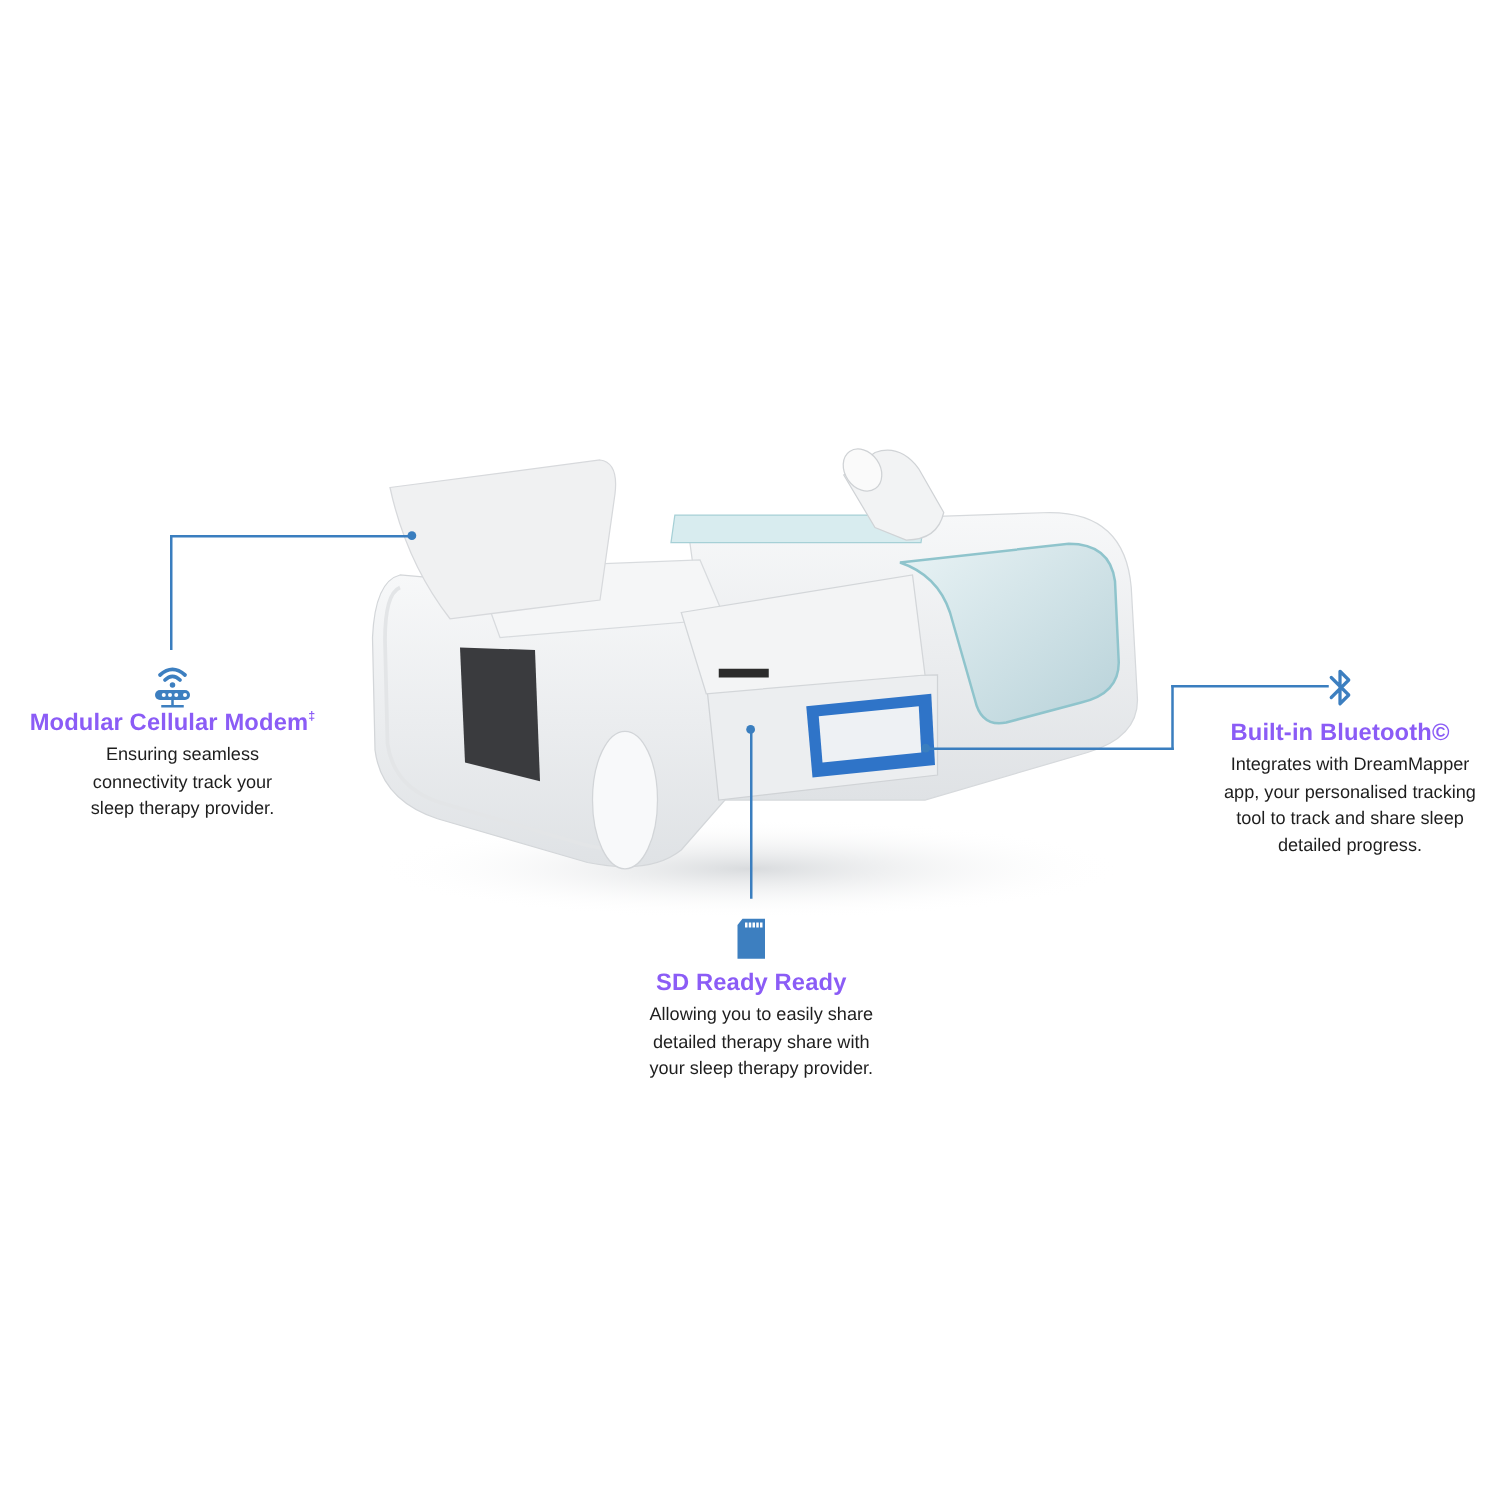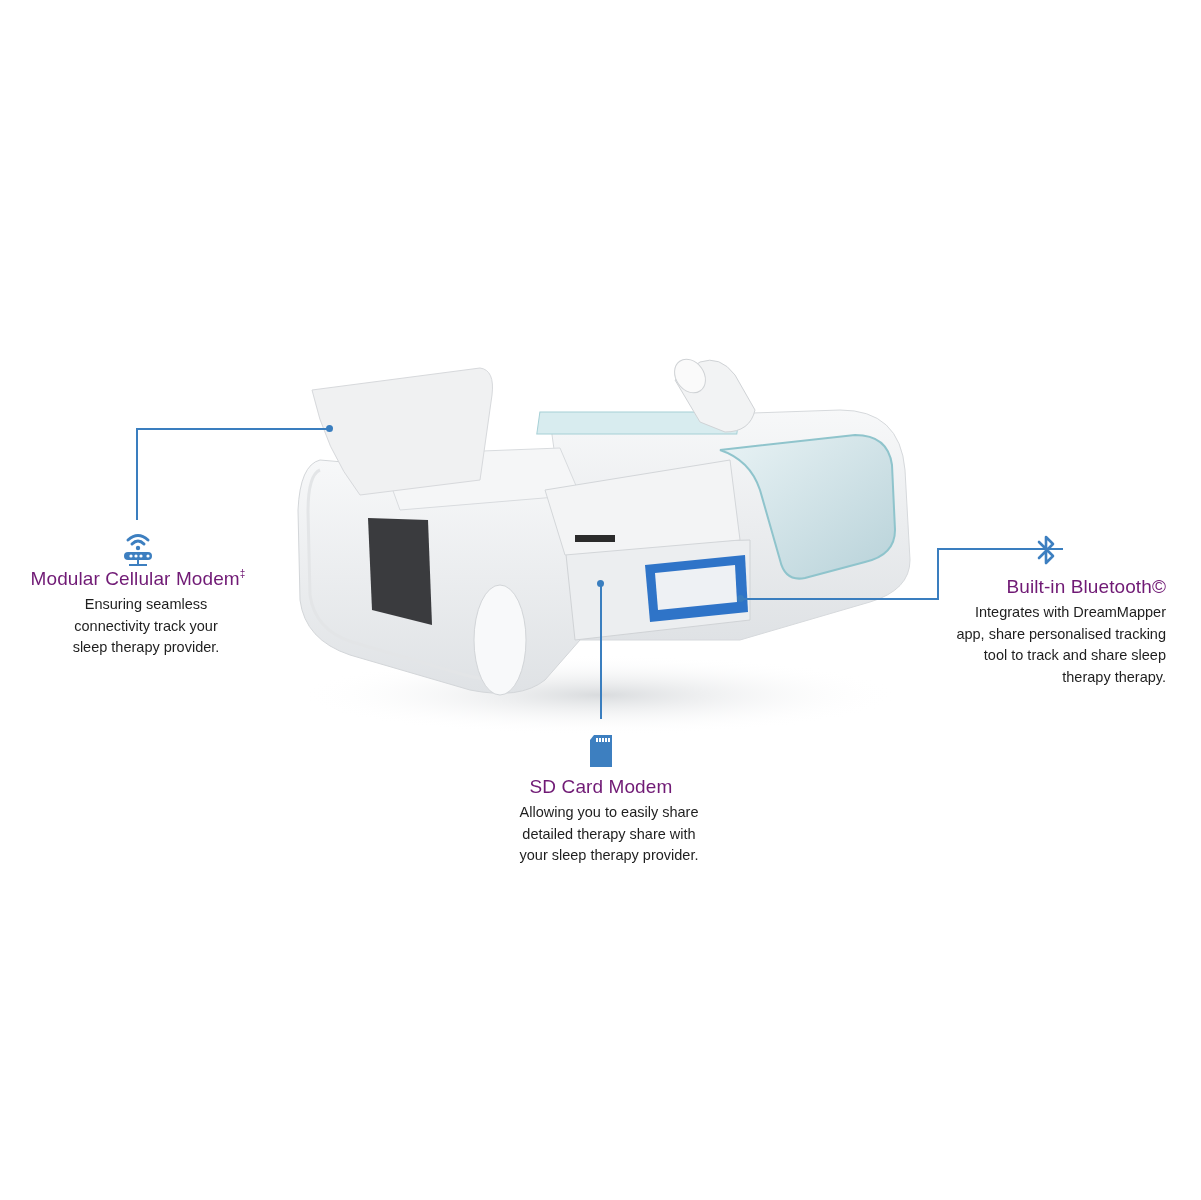--- a/index.html
+++ b/index.html
@@ -5,21 +5,21 @@
   html, body { margin:0; padding:0; }
   body {
     width:1201px; height:1200px; position:relative; overflow:hidden;
     background:#ffffff;
     font-family:"Liberation Sans", "DejaVu Sans", sans-serif;
   }
   .line { position:absolute; background:#3a7ebf; }
   .dot { position:absolute; width:7px; height:7px; border-radius:50%; background:#3a7ebf; }
   .feature { position:absolute; text-align:center; }
   .feature h3 {
-    margin:0; color:#701a75; font-weight:normal; font-size:19px; letter-spacing:0.1px;
+    margin:0; color:#8b5cf6; font-weight:bold; font-size:19px; letter-spacing:0.1px;
     white-space:nowrap;
   }
   .feature p {
     margin:4px 0 0 16px; color:#1e1e1e; font-size:14.5px; line-height:21.5px;
   }
   sup.mark { font-size:10px; vertical-align:8px; }
 
   
   .device { position:absolute; left:280px; top:340px; width:640px; height:400px; }
 </style>
@@ -114,34 +114,34 @@
   <div style="height:38px; display:flex; justify-content:center;">
     <svg width="26" height="34" viewBox="0 0 26 34">
       <path d="M6 1 L24 1 L24 33 L2 33 L2 6 Z" fill="#3d7fc0"></path>
       <rect x="8" y="4" width="2" height="4" fill="#fff"></rect>
       <rect x="11" y="4" width="2" height="4" fill="#fff"></rect>
       <rect x="14" y="4" width="2" height="4" fill="#fff"></rect>
       <rect x="17" y="4" width="2" height="4" fill="#fff"></rect>
       <rect x="20" y="4" width="2" height="4" fill="#fff"></rect>
     </svg>
   </div>
-  <h3 style="margin-top:4px;">SD Card Modem</h3>
+  <h3 style="margin-top:4px;">SD Ready Ready</h3>
   <p>
     <span>Allowing you to easily share</span><br>
     <span>detailed therapy share with</span><br>
     <span>your sleep therapy provider.</span>
   </p>
 </div>
 
-<div class="feature" style="left:926px; top:532px; width:240px;text-align:right;">
+<div class="feature" style="left:952px; top:532px; width:240px;">
   <div style="height:36px; display:flex; justify-content:center; padding-left:0;">
     <svg width="22" height="36" viewBox="0 0 22 36">
       <path d="M4 10 L18 24 L11 31 L11 5 L18 12 L4 26" fill="none" stroke="#3d7fc0" stroke-width="2.6" stroke-linejoin="round" stroke-linecap="round"></path>
     </svg>
   </div>
   <h3 style="margin-top:8px;">Built-in Bluetooth©</h3>
   <p>
     <span>Integrates with DreamMapper</span><br>
-    <span>app, share personalised tracking</span><br>
+    <span>app, your personalised tracking</span><br>
     <span>tool to track and share sleep</span><br>
-    <span>therapy therapy.</span>
+    <span>detailed progress.</span>
   </p>
 </div>
 
 </body></html>

